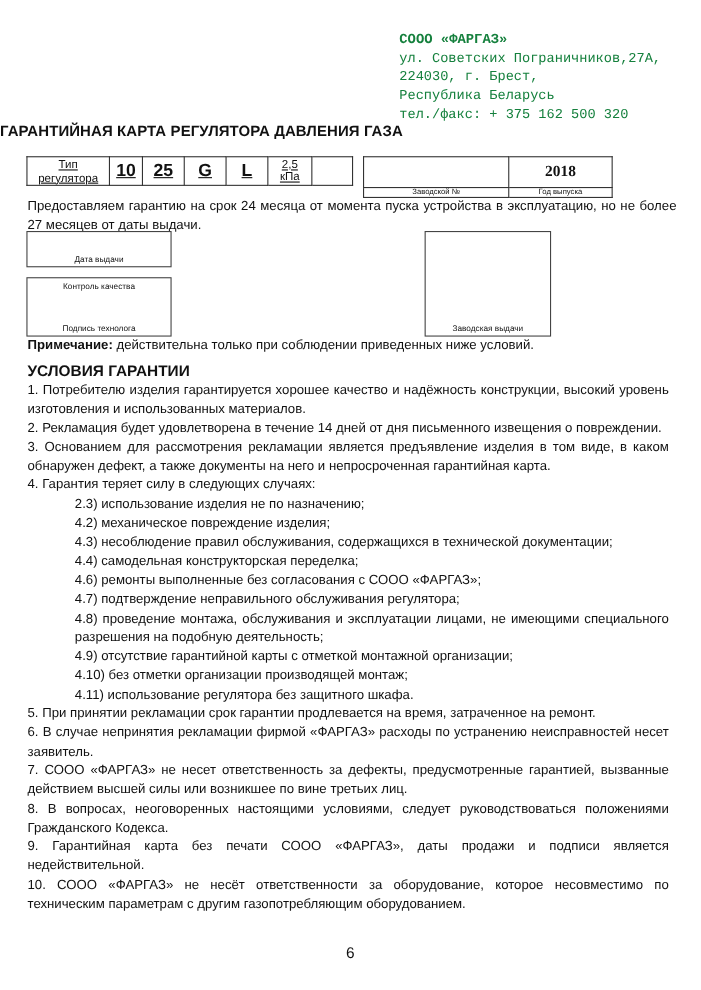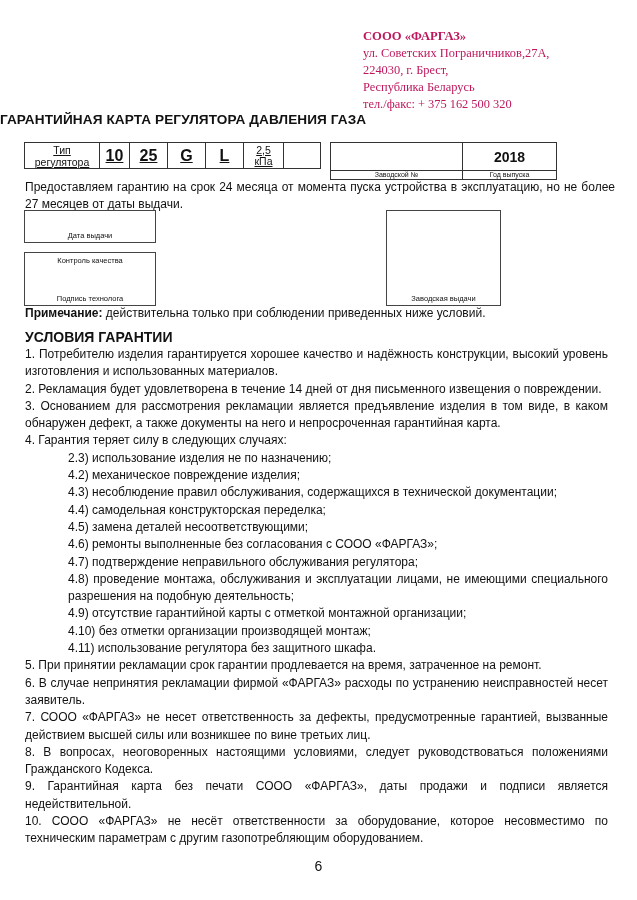--- a/index.html
+++ b/index.html
@@ -1,28 +1,28 @@
 <!DOCTYPE html>
 <html><head>
 <meta charset="utf-8">
 <style>
   html, body { margin:0; padding:0; background:#fff; }
   body { width:637px; height:900px; position:relative; overflow:hidden; color:#111; font-family:"Liberation Sans", sans-serif; }
   .abs { position:absolute; }
-  .company { left:363px; top:28px; font-family:Liberation Serif, serif; font-size:12.4px; line-height:17px; color:#be185d; }
+  .company { left:363px; top:28px; font-family:Liberation Mono, monospace; font-size:12.4px; line-height:17px; color:#15803d; }
   .company .name { font-weight:bold; font-size:12.6px; }
   .doc-title { left:0; width:637px; top:112px; text-align:left; font-weight:bold; font-size:13.6px; letter-spacing:0.1px; }
   table.spec { border-collapse:collapse; position:absolute; left:24px; top:142px;text-decoration:underline; }
   table.spec td { border:1px solid #333; height:25px; padding:0; text-align:center; vertical-align:middle; }
   .spec .lbl { font-size:10.5px; line-height:12px; width:74px; }
   .spec .big { font-size:16px; font-weight:bold; }
   .spec .small { font-size:10.5px; line-height:11px; }
   table.serial { border-collapse:collapse; position:absolute; left:330px; top:142px; }
   table.serial td { border:1px solid #333; padding:0; text-align:center; }
-  .serial .top td { height:27px; }
+  .serial .top td { height:27px;font-family:Liberation Serif, serif; }
   .serial .bot td { height:8px; font-size:7px; line-height:8px; }
   .serial .year { font-size:14px; font-weight:bold; }
   .p { font-size:12px; line-height:17px; }
   .intro { left:25px; top:179px; width:590px; text-align:justify; }
   .box { border:1px solid #444; box-sizing:border-box; font-size:7.5px; text-align:center; }
   .box .b { position:absolute; left:0; right:0; bottom:2px;margin-top:40px; }
   .box .t { position:absolute; left:0; right:0; top:3px; }
   .note { left:25px; top:306px; font-size:12px; }
   .note b { font-weight:bold; }
   .h2 { left:25px; top:329px; font-size:14px; font-weight:bold; }
@@ -100,21 +100,20 @@
 
 <div class="abs terms">
   <p class="item">1. Потребителю изделия гарантируется хорошее качество и надёжность конструкции, высокий уровень изготовления и использованных материалов.</p>
   <p class="item">2. Рекламация будет удовлетворена в течение 14 дней от дня письменного извещения о повреждении.</p>
   <p class="item">3. Основанием для рассмотрения рекламации является предъявление изделия в том виде, в каком обнаружен дефект, а также документы на него и непросроченная гарантийная карта.</p>
   <p class="item">4. Гарантия теряет силу в следующих случаях:</p>
   <p class="item sub">2.3) использование изделия не по назначению;</p>
   <p class="item sub">4.2) механическое повреждение изделия;</p>
   <p class="item sub">4.3) несоблюдение правил обслуживания, содержащихся в технической документации;</p>
   <p class="item sub">4.4) самодельная конструкторская переделка;</p>
-  <p class="item sub">4.5) замена деталей несоответствующими;</p>
   <p class="item sub">4.6) ремонты выполненные без согласования с СООО «ФАРГАЗ»;</p>
   <p class="item sub">4.7) подтверждение неправильного обслуживания регулятора;</p>
   <p class="item sub">4.8) проведение монтажа, обслуживания и эксплуатации лицами, не имеющими специального разрешения на подобную деятельность;</p>
   <p class="item sub">4.9) отсутствие гарантийной карты с отметкой монтажной организации;</p>
   <p class="item sub">4.10) без отметки организации производящей монтаж;</p>
   <p class="item sub">4.11) использование регулятора без защитного шкафа.</p>
   <p class="item">5. При принятии рекламации срок гарантии продлевается на время, затраченное на ремонт.</p>
   <p class="item">6. В случае непринятия рекламации фирмой «ФАРГАЗ» расходы по устранению неисправностей несет заявитель.</p>
   <p class="item">7. СООО «ФАРГАЗ» не несет ответственность за дефекты, предусмотренные гарантией, вызванные действием высшей силы или возникшее по вине третьих лиц.</p>
   <p class="item">8. В вопросах, неоговоренных настоящими условиями, следует руководствоваться положениями Гражданского Кодекса.</p>

